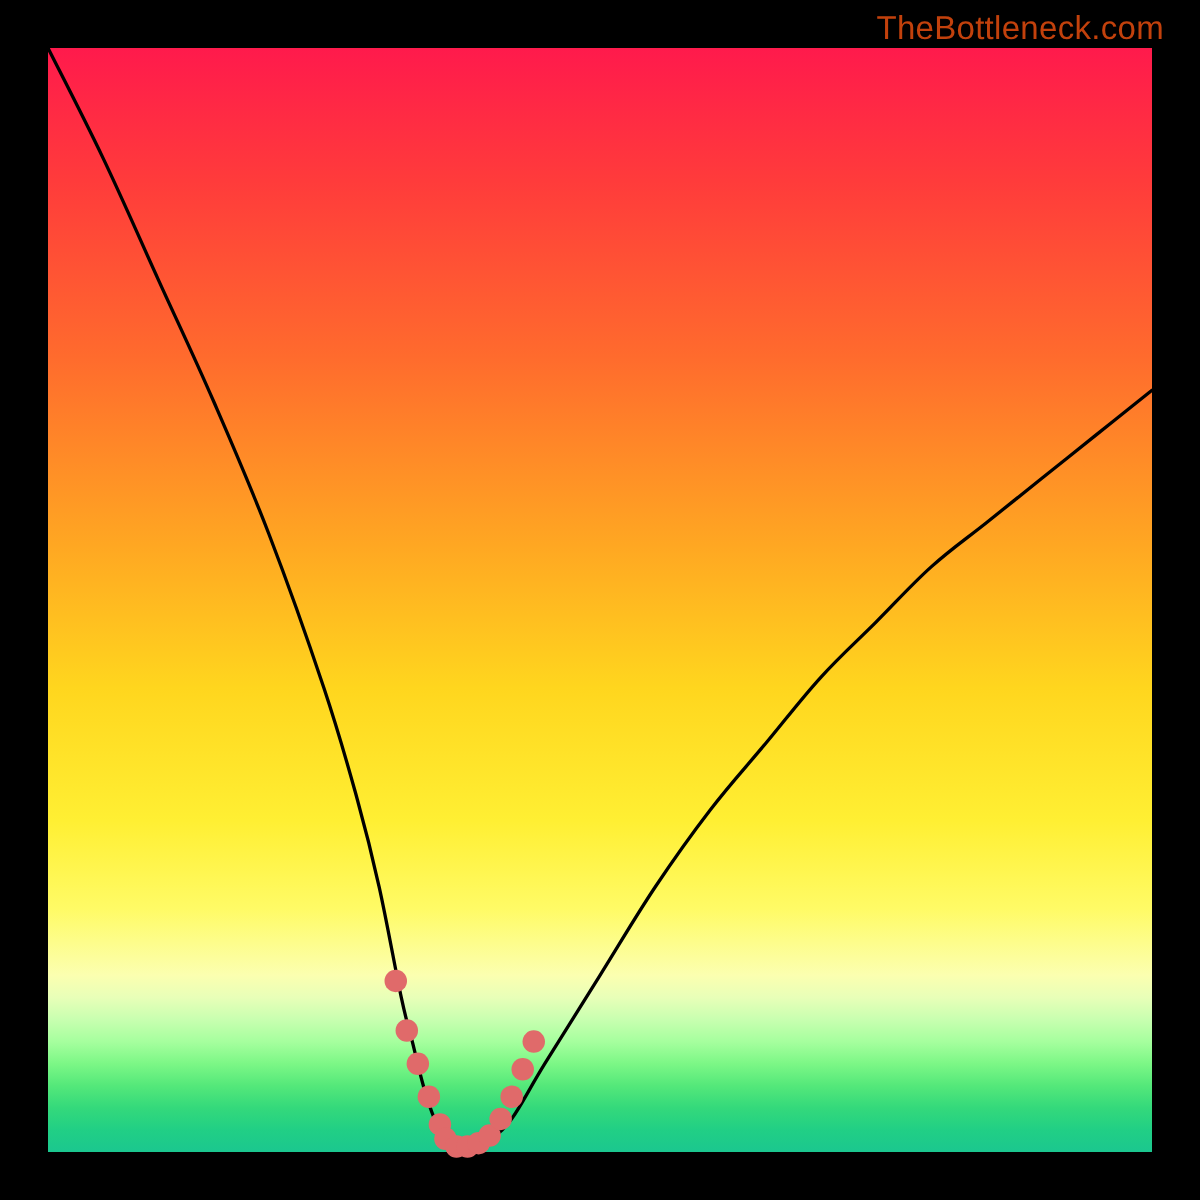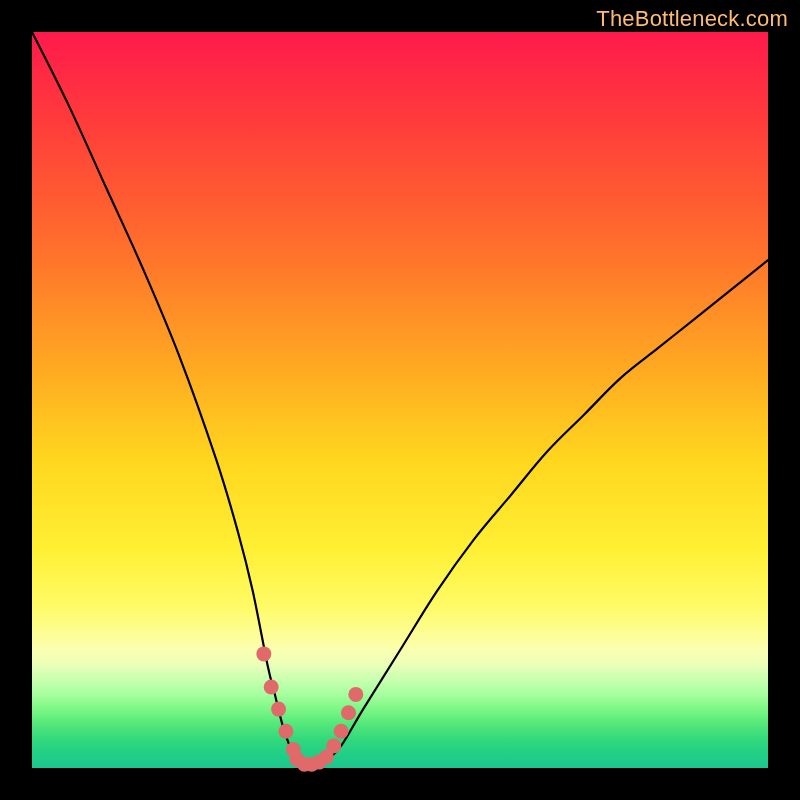--- a/index.html
+++ b/index.html
@@ -39,22 +39,22 @@
       #7cf786 92%,
       #54e87a 94%,
       #34d97b 96%,
       #21cf85 98%,
       #1bc78f 100%
     );
   }
   .watermark {
     position: absolute;
     top: 6px;
-    right: 12px;
-    color: #fdba74;
+    right: 24px;
+    color: #c2410c;
     font-size: 22px;
     font-weight: 500;
     letter-spacing: 0.2px;
     z-index: 5;
   }
   svg.curve {
     position: absolute;
     left: 0;
     top: 0;
     width: 736px;

